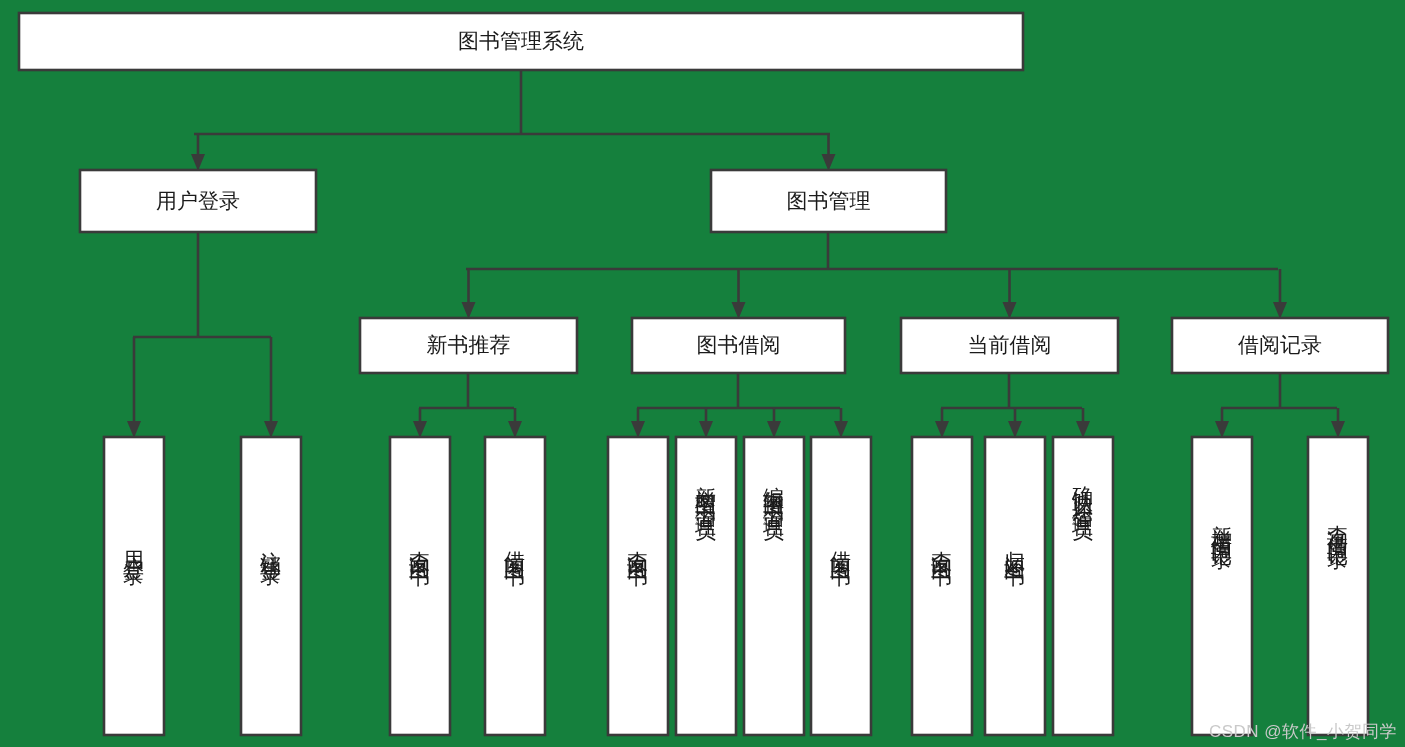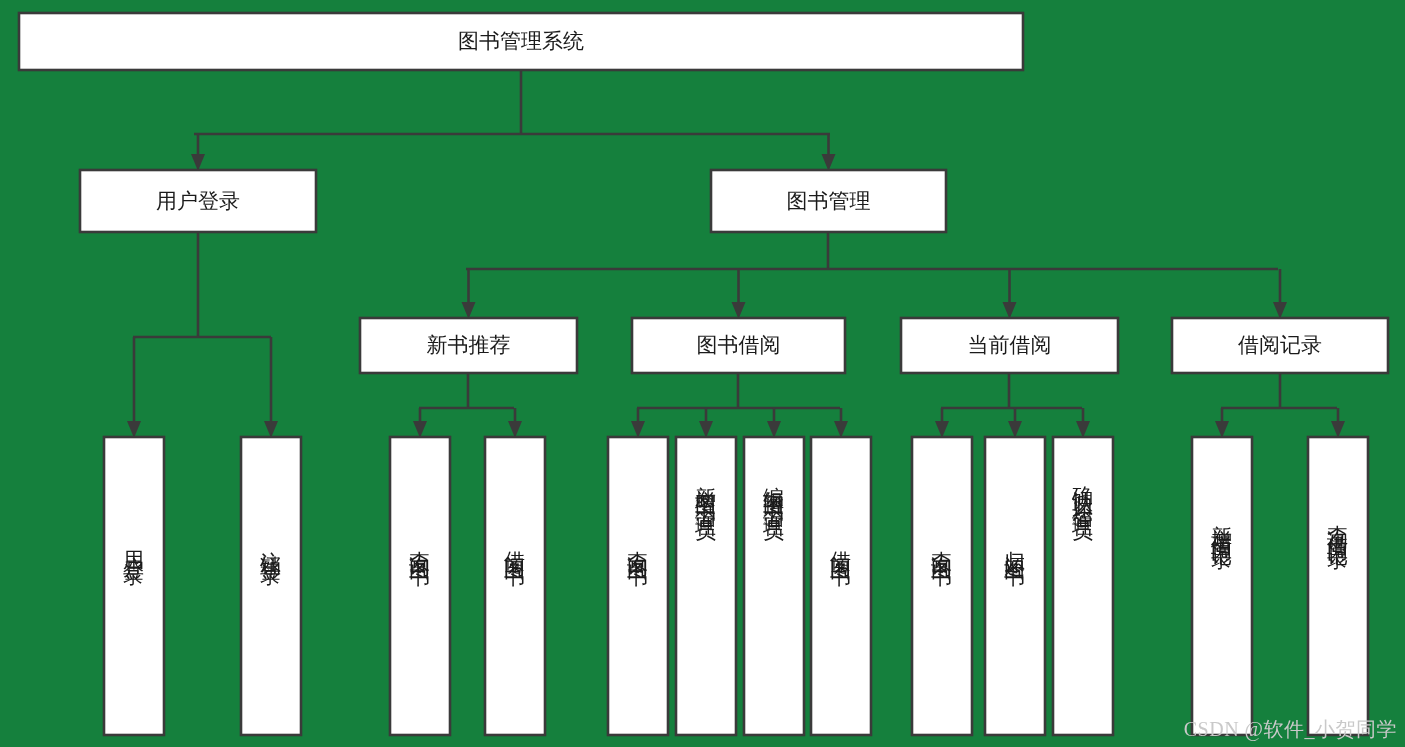--- a/index.html
+++ b/index.html
@@ -68,22 +68,22 @@
     font-size: 21px;
     line-height: 1;
     letter-spacing: 5px;
     color: #1b1b1b;
     white-space: nowrap;
   }
   .watermark {
     position: absolute;
     right: 8px;
     bottom: 4px;
-    font-family: Liberation Serif, serif;
-    font-size: 20px;
+    font-family: Liberation Sans, sans-serif;
+    font-size: 17px;
     color: #c9c9c9;
     letter-spacing: 0.5px;
     white-space: nowrap;
     pointer-events: none;
   }
 </style>
 </head>
 <body>
 
 <div id="diagram-root">

